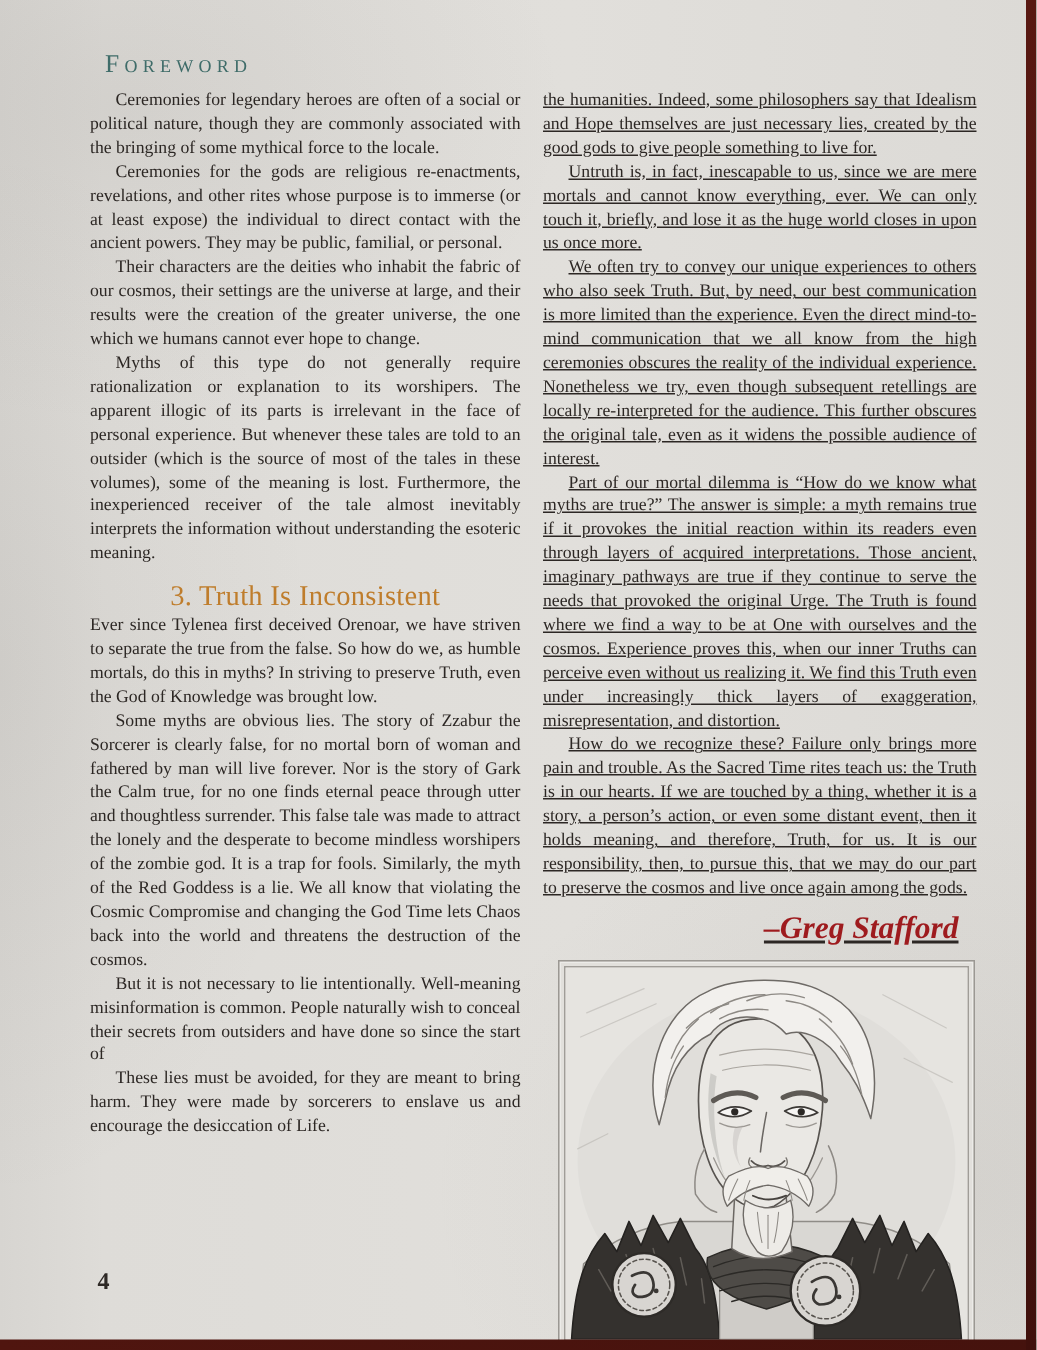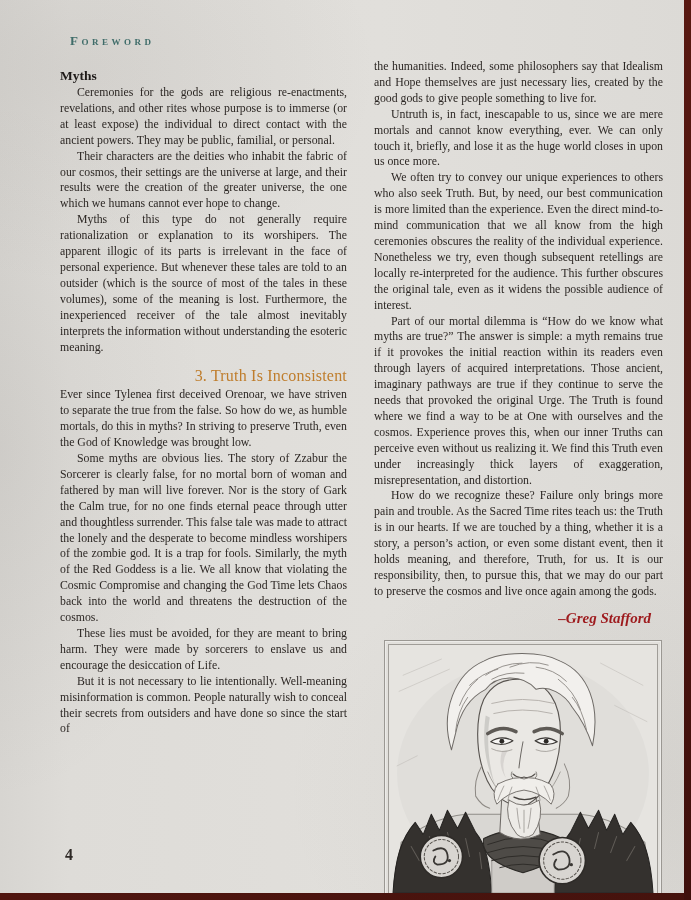--- a/index.html
+++ b/index.html
@@ -16,41 +16,41 @@
       linear-gradient(90deg,#d7d5d1 0%,#dedcd8 10%,#e1dfdb 55%,#dcdad6 100%);
     font-family:"Liberation Serif","DejaVu Serif",serif;
     color:var(--body-text,#2c2724);
   }
   .edge-right{position:absolute;top:0;right:0;width:7px;height:100%;
     background:linear-gradient(180deg,#581811,#4a130e 60%,#3f100c);z-index:5;}
   .edge-bottom{position:absolute;left:0;bottom:0;width:100%;height:7px;
     background:linear-gradient(90deg,#50150f,#45120d);z-index:4;}
   .foreword{
     position:absolute;left:70px;top:33px;
-    font-variant:small-caps;font-weight:bold;
-    font-size:13px;letter-spacing:3.5px;
+    font-variant:small-caps;font-weight:normal;
+    font-size:17px;letter-spacing:3.5px;
     color:var(--heading-teal,#3f6c69);
   }
   .col{position:absolute;top:59px;font-size:11.8px;line-height:15.9px;text-align:justify;}
   .col-left{left:60px;width:287px;}
-  .col-right{left:374px;width:289px;}
+  .col-right{left:362px;width:289px;text-decoration:underline;}
   .col p{margin:0;}
   .col p.indent{text-indent:17px;}
   .col h3{ 
     margin:9px 0 1px 0;font-size:13.5px;line-height:16px;color:#1e1a18;
     text-align:left;font-weight:bold;
   }
   .col h2{ 
-    margin:11px 0 2px 0;font-size:16px;line-height:19px;
+    margin:11px 0 2px 0;font-size:19px;line-height:19px;
     color:var(--heading-orange,#bf7d2c);
-    font-weight:normal;text-align:right;letter-spacing:0.2px;
+    font-weight:normal;text-align:center;letter-spacing:0.2px;
   }
   .signature{
     margin-top:11px;padding-right:12px;
-    text-align:right;font-size:15px;font-weight:bold;font-style:italic;
+    text-align:right;font-size:21px;font-weight:bold;font-style:italic;
     color:var(--signature-red,#9e1b1e);
   }
   .portrait-frame{
     margin:13px 0 0 10px;width:270px;
     border:1px solid #9b9893;padding:3px;
     background:#e2e0dc;
     box-shadow:0 0 0 1px rgba(255,255,255,0.35) inset;
   }
   .portrait-inner{border:1px solid #a09d98;line-height:0;background:#e6e4e0;}
   .portrait-inner svg{display:block;width:100%;height:auto;}
@@ -64,29 +64,29 @@
 <body>
 
 <div class="page">
 
   <div class="edge-right"></div>
   <div class="edge-bottom"></div>
 
   <div class="foreword">Foreword</div>
 
   <div class="col col-left">
-      <h3>Myths</h3>
+      <p class="indent">Ceremonies for legendary heroes are often of a social or political nature, though they are commonly associated with the bringing of some mythical force to the locale.</p>
       <p class="indent">Ceremonies for the gods are religious re-enactments, revelations, and other rites whose purpose is to immerse (or at least expose) the individual to direct contact with the ancient powers. They may be public, familial, or personal.</p>
       <p class="indent">Their characters are the deities who inhabit the fabric of our cosmos, their settings are the universe at large, and their results were the creation of the greater universe, the one which we humans cannot ever hope to change.</p>
       <p class="indent">Myths of this type do not generally require rationalization or explanation to its worshipers. The apparent illogic of its parts is irrelevant in the face of personal experience. But whenever these tales are told to an outsider (which is the source of most of the tales in these volumes), some of the meaning is lost. Furthermore, the inexperienced receiver of the tale almost inevitably interprets the information without understanding the esoteric meaning.</p>
       <h2>3. Truth Is Inconsistent</h2>
       <p>Ever since Tylenea first deceived Orenoar, we have striven to separate the true from the false. So how do we, as humble mortals, do this in myths? In striving to preserve Truth, even the God of Knowledge was brought low.</p>
       <p class="indent">Some myths are obvious lies. The story of Zzabur the Sorcerer is clearly false, for no mortal born of woman and fathered by man will live forever. Nor is the story of Gark the Calm true, for no one finds eternal peace through utter and thoughtless surrender. This false tale was made to attract the lonely and the desperate to become mindless worshipers of the zombie god. It is a trap for fools. Similarly, the myth of the Red Goddess is a lie. We all know that violating the Cosmic Compromise and changing the God Time lets Chaos back into the world and threatens the destruction of the cosmos.</p>
+      <p class="indent">But it is not necessary to lie intentionally. Well-meaning misinformation is common. People naturally wish to conceal their secrets from outsiders and have done so since the start of</p>
       <p class="indent">These lies must be avoided, for they are meant to bring harm. They were made by sorcerers to enslave us and encourage the desiccation of Life.</p>
-      <p class="indent">But it is not necessary to lie intentionally. Well-meaning misinformation is common. People naturally wish to conceal their secrets from outsiders and have done so since the start of</p>
     </div>
 
   <div class="col col-right">
     <div>
         <p>the humanities. Indeed, some philosophers say that Idealism and Hope themselves are just necessary lies, created by the good gods to give people something to live for.</p>
         <p class="indent">Untruth is, in fact, inescapable to us, since we are mere mortals and cannot know everything, ever. We can only touch it, briefly, and lose it as the huge world closes in upon us once more.</p>
         <p class="indent">We often try to convey our unique experiences to others who also seek Truth. But, by need, our best communication is more limited than the experience. Even the direct mind-to-mind communication that we all know from the high ceremonies obscures the reality of the individual experience. Nonetheless we try, even though subsequent retellings are locally re-interpreted for the audience. This further obscures the original tale, even as it widens the possible audience of interest.</p>
         <p class="indent">Part of our mortal dilemma is “How do we know what myths are true?” The answer is simple: a myth remains true if it provokes the initial reaction within its readers even through layers of acquired interpretations. Those ancient, imaginary pathways are true if they continue to serve the needs that provoked the original Urge. The Truth is found where we find a way to be at One with ourselves and the cosmos. Experience proves this, when our inner Truths can perceive even without us realizing it. We find this Truth even under increasingly thick layers of exaggeration, misrepresentation, and distortion.</p>
         <p class="indent">How do we recognize these? Failure only brings more pain and trouble. As the Sacred Time rites teach us: the Truth is in our hearts. If we are touched by a thing, whether it is a story, a person’s action, or even some distant event, then it holds meaning, and therefore, Truth, for us. It is our responsibility, then, to pursue this, that we may do our part to preserve the cosmos and live once again among the gods.</p>
       </div>

